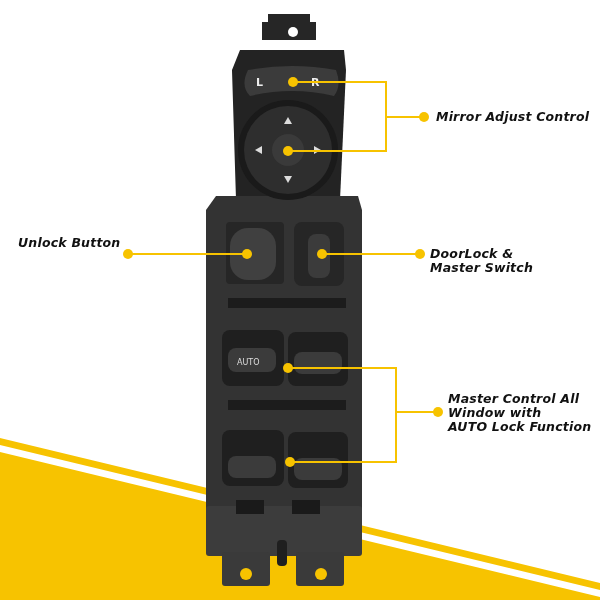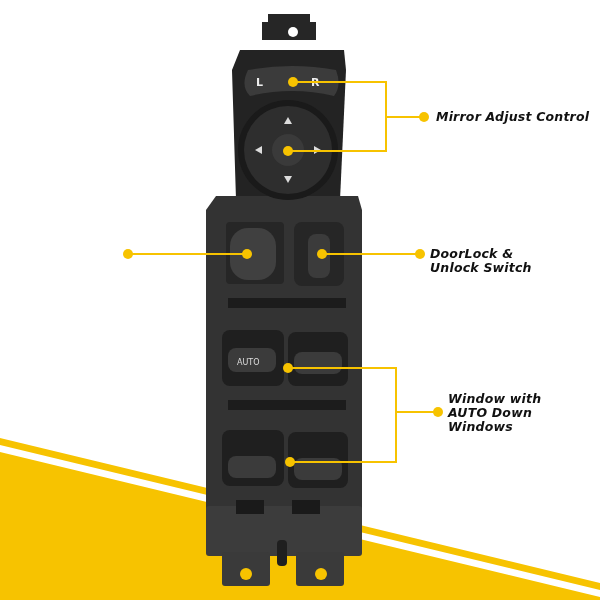--- a/index.html
+++ b/index.html
@@ -94,22 +94,24 @@
     <circle cx="288" cy="368" r="5"></circle>
     <circle cx="290" cy="462" r="5"></circle>
     <circle cx="438" cy="412" r="5"></circle>
   </g>
 </svg>
 
 <div class="label" style="left:436px;top:110px;">
   <div>Mirror Adjust Control</div>
 </div>
 <div class="label" style="left:18px;top:236px;">
+  <div>Unlock Button</div>
 </div>
 <div class="label" style="left:430px;top:247px;">
   <div>DoorLock &amp;</div>
-  <div>Unlock Switch</div>
+  <div>Master Switch</div>
 </div>
 <div class="label" style="left:448px;top:392px;">
+  <div>Master Control All</div>
   <div>Window with</div>
-  <div>AUTO Down Windows</div>
+  <div>AUTO Lock Function</div>
 </div>
 </div>
 
 </body></html>

